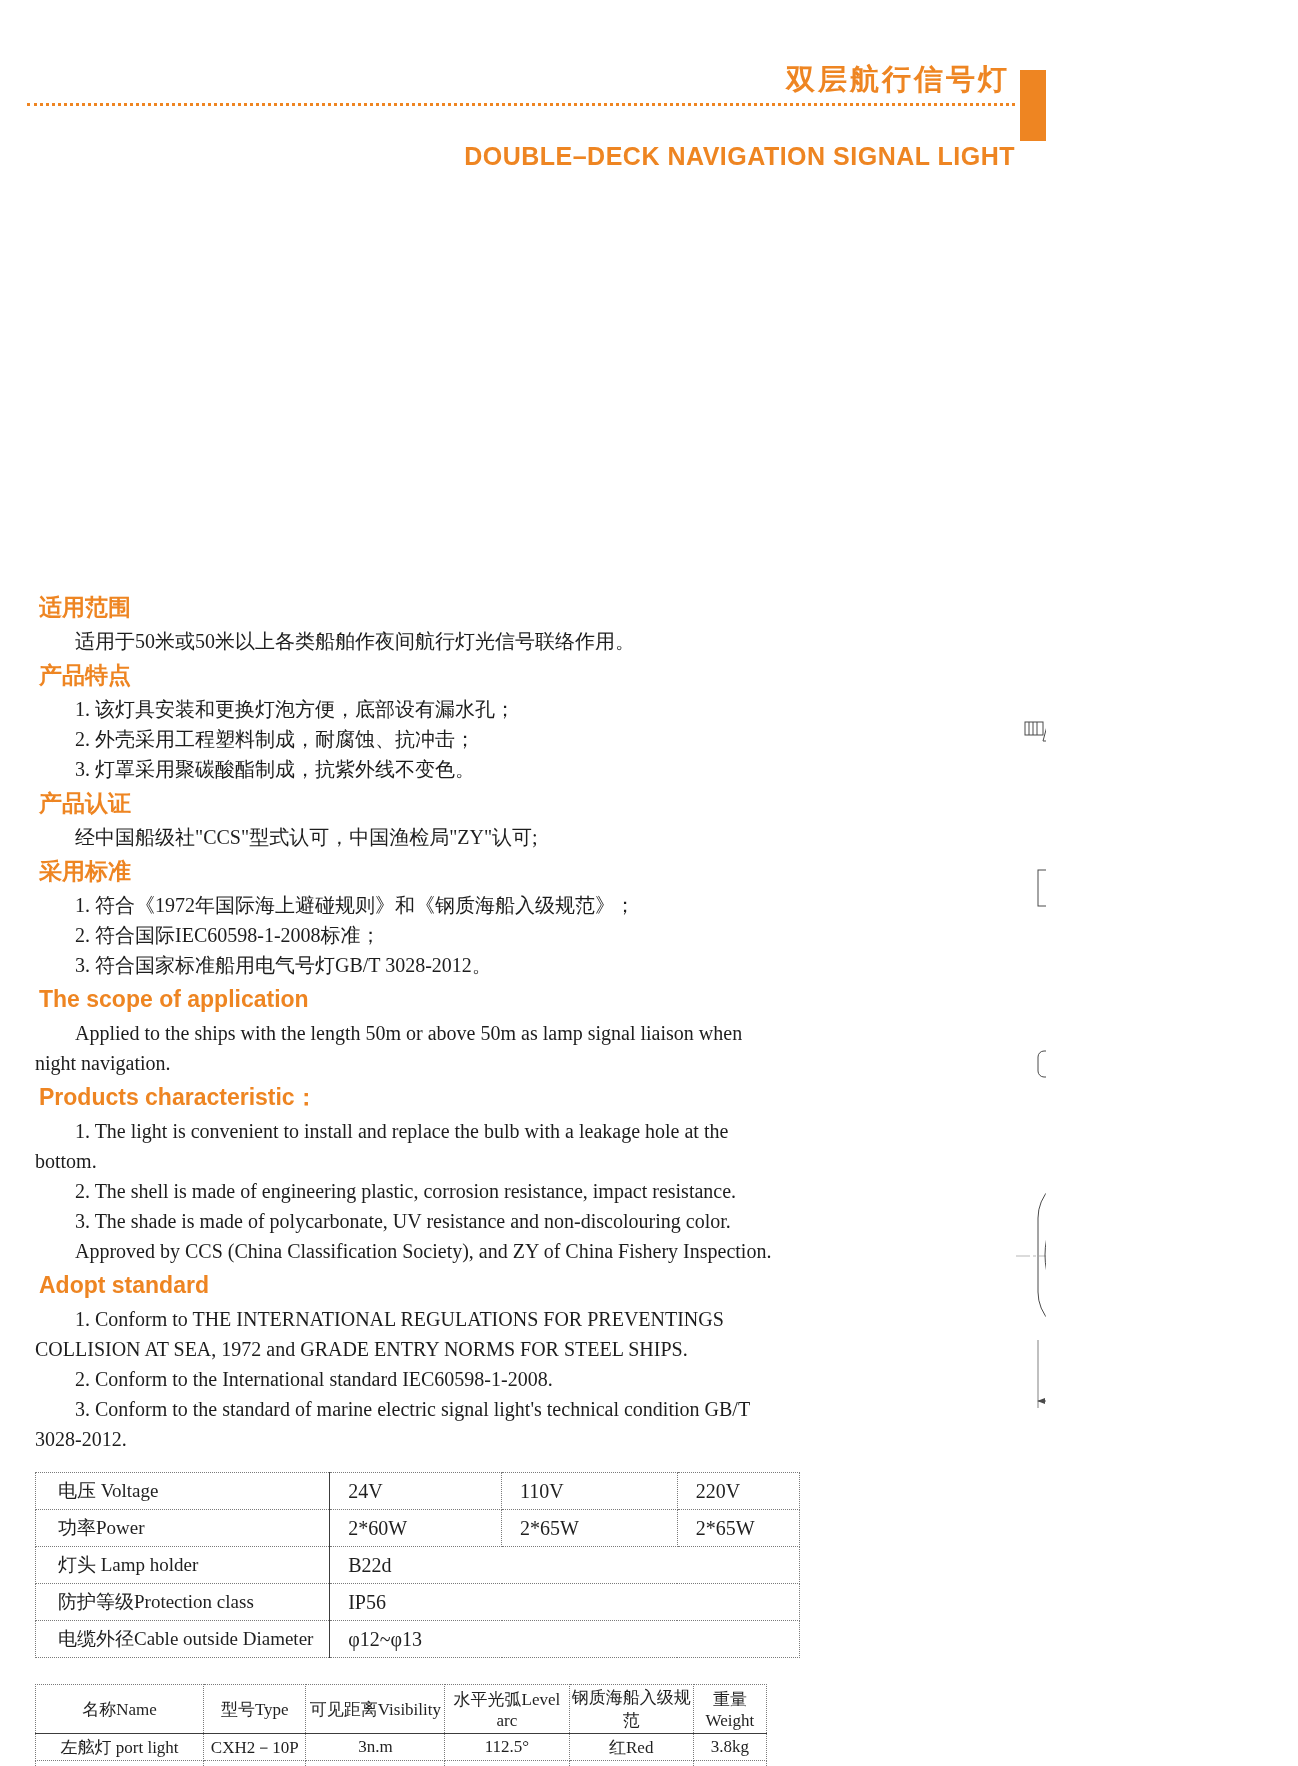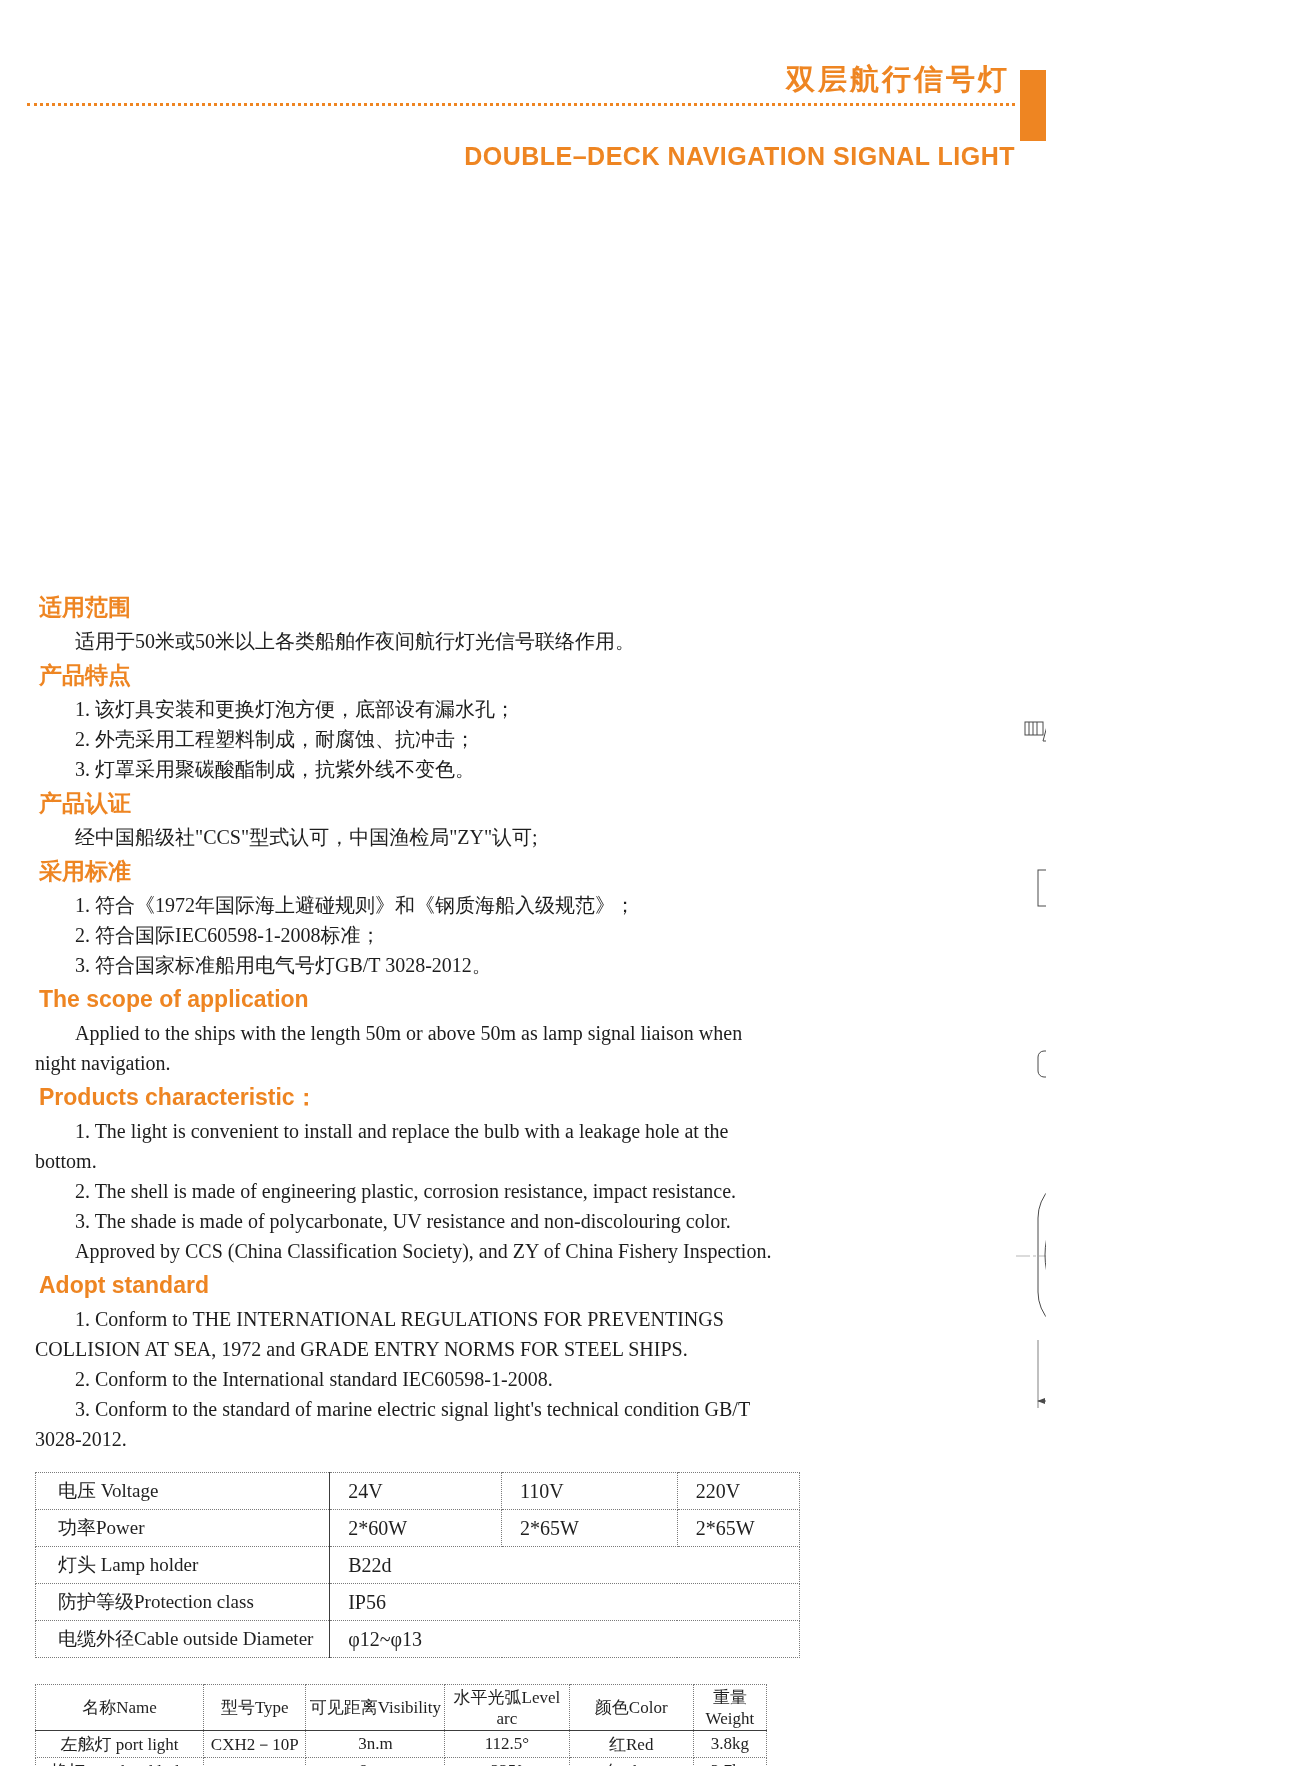--- a/index.html
+++ b/index.html
@@ -134,21 +134,21 @@
           <col style="width:17%">
           <col style="width:17%">
           <col style="width:10%">
         </colgroup>
       <thead>
         <tr>
           <th>名称Name</th>
           <th>型号Type</th>
           <th>可见距离Visibility</th>
           <th>水平光弧Level arc</th>
-          <th>颜色Color</th>
+          <th>钢质海船入级规范</th>
           <th>重量Weight</th>
         </tr>
       </thead>
       <tbody>
         <tr>
           <td>左舷灯 port light</td>
           <td>CXH2－10P</td>
           <td>3n.m</td>
           <td>112.5°</td>
           <td>红Red</td>

